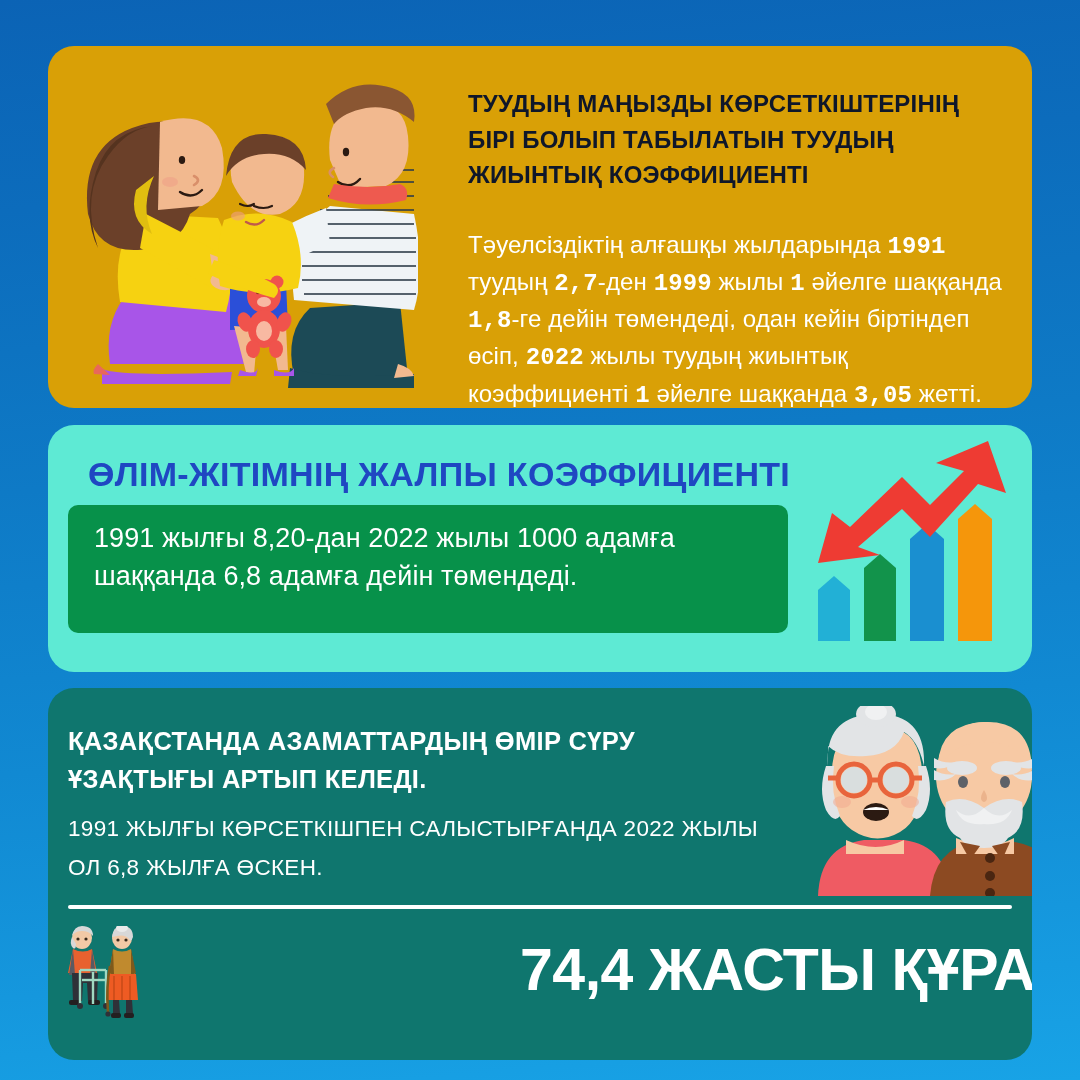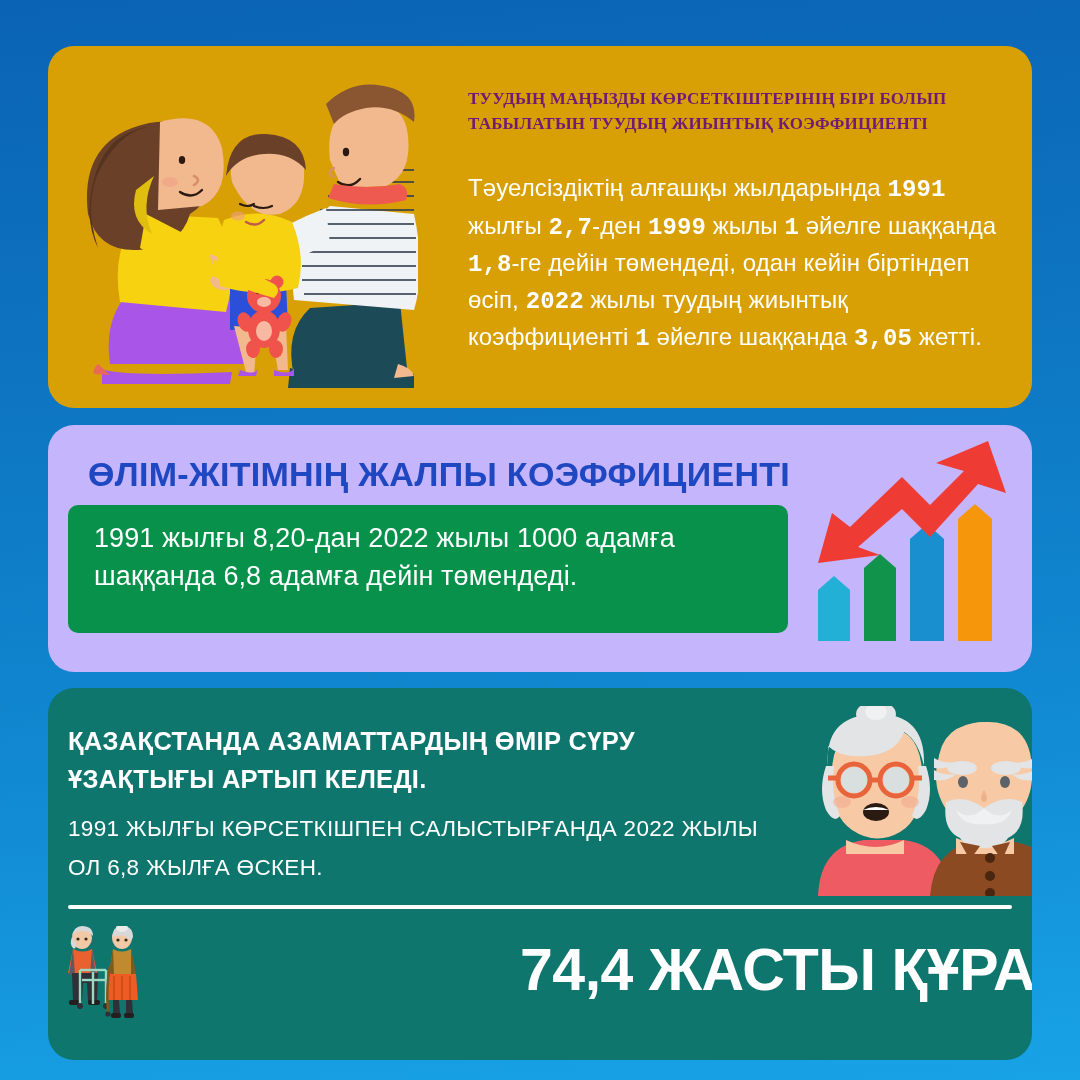--- a/index.html
+++ b/index.html
@@ -17,41 +17,40 @@
   .card-gold {
     position: absolute;
     left: 48px; top: 46px; width: 984px; height: 362px;
     background: #D9A006;
     border-radius: 26px;
     overflow: hidden;
   }
   .card-gold .illo { position: absolute; left: 10px; top: 18px; width: 360px; height: 330px; }
   .card-gold .copy { position: absolute; left: 420px; top: 40px; width: 540px; }
   .gold-head {
-    color: #701a75;
-    font-size: 17px;
+    color: #0f172a;
+    font-size: 24px;
     font-weight: bold;
     line-height: 1.48;
     letter-spacing: 0.2px;
-    font-family: Liberation Serif, serif;
   }
   .gold-body {
     margin-top: 34px;
     color: #FFFFFF;
     font-size: 24px;
     line-height: 1.47;
     letter-spacing: 0.1px;
   }
   .gold-body b { font-weight: bold; font-family: Liberation Mono, monospace; }
 
   
   .card-white {
     position: absolute;
     left: 48px; top: 425px; width: 984px; height: 247px;
-    background: #c4b5fd;
+    background: #5eead4;
     border-radius: 26px;
     overflow: hidden;
   }
   .white-head {
     position: absolute; left: 40px; top: 30px;
     color: #1F47C2;
     font-size: 34px;
     font-weight: bold;
     letter-spacing: 0.3px;
   }
@@ -193,21 +192,21 @@
           <ellipse cx="195" cy="285" rx="7" ry="9" fill="#F0534C"></ellipse>
           <ellipse cx="218" cy="285" rx="7" ry="9" fill="#F0534C"></ellipse>
         </g>
         <path d="M156 196 q34 10 60 24 q8 6 0 14 q-36-10 -66-24z" fill="#F6D211"></path>
       </svg>
     </div>
 
     <div class="copy">
       <div class="gold-head">ТУУДЫҢ МАҢЫЗДЫ КӨРСЕТКІШТЕРІНІҢ БІРІ БОЛЫП ТАБЫЛАТЫН ТУУДЫҢ ЖИЫНТЫҚ КОЭФФИЦИЕНТІ</div>
       <div class="gold-body">
-        <span>Тәуелсіздіктің алғашқы жылдарында </span><b>1991</b><span> жылғы </span><b>2,7</b><span>-ден </span><b>1999</b><span> жылы </span><b>1</b><span> әйелге шаққанда </span><b>1,8</b><span>-ге дейін төмендеді, одан кейін біртіндеп өсіп, </span><b>2022</b><span> жылы туудың жиынтық коэффициенті </span><b>1</b><span> әйелге шаққанда </span><b>3,05</b><span> жетті.</span>
+        <span>Тәуелсіздіктің алғашқы жылдарында </span><b>1991</b><span> туудың </span><b>2,7</b><span>-ден </span><b>1999</b><span> жылы </span><b>1</b><span> әйелге шаққанда </span><b>1,8</b><span>-ге дейін төмендеді, одан кейін біртіндеп өсіп, </span><b>2022</b><span> жылы туудың жиынтық коэффициенті </span><b>1</b><span> әйелге шаққанда </span><b>3,05</b><span> жетті.</span>
       </div>
     </div>
   </div>
 
   <div class="card-white">
     <div class="white-head">ӨЛІМ-ЖІТІМНІҢ ЖАЛПЫ КОЭФФИЦИЕНТІ</div>
 
     <div class="green-box">
       <p>1991 жылғы 8,20-дан 2022 жылы 1000 адамға шаққанда 6,8 адамға дейін төмендеді.</p>
     </div>

